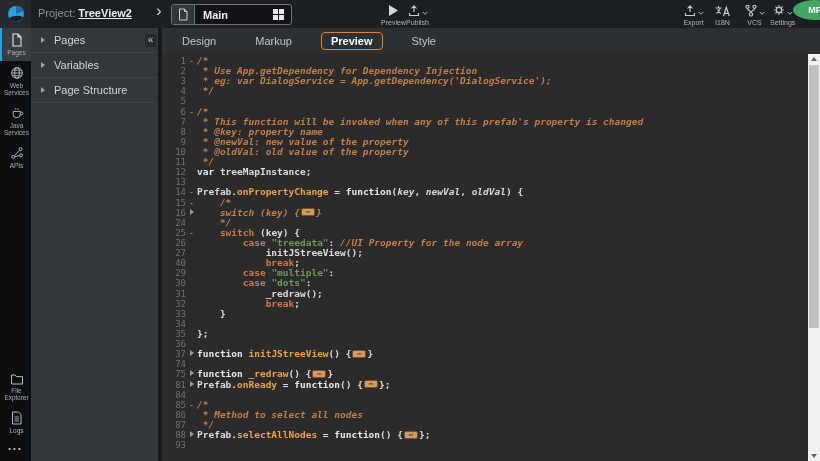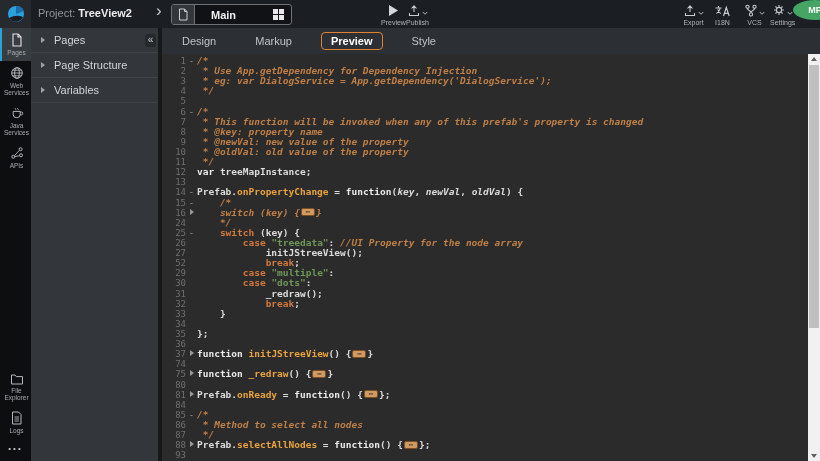--- a/index.html
+++ b/index.html
@@ -5,28 +5,28 @@
   * { margin:0; padding:0; box-sizing:border-box; }
   html,body { width:820px; height:461px; overflow:hidden; background:#2b2b2b;
               font-family:"Liberation Sans", sans-serif; }
   .app { position:relative; width:820px; height:461px; background:#2b2b2b; }
 
   
   .topbar { position:absolute; left:0; top:0; width:820px; height:28px; background:#1b1e22; z-index:5; }
   .logo-box { position:absolute; left:0; top:0; width:31px; height:28px; background:#26292d;
               display:flex; align-items:center; justify-content:center; }
   .proj { position:absolute; left:38px; top:7px; font-size:11px; color:#909498; }
-  .proj b { color:#ececec; font-weight:bold; }
+  .proj b { color:#ececec; font-weight:bold;text-decoration:underline; }
   .crumb-chev { position:absolute; left:156px; top:1px; font-size:17px; color:#c9cdd1; }
   .main-sel { position:absolute; left:171px; top:4px; width:121px; height:21px;
               border:1px solid #6e7378; border-radius:3px; display:flex; align-items:center;
               background:#101215; }
   .main-sel .pgseg { width:23px; height:100%; background:#33373b; border-right:1px solid #6e7378;
                      display:flex; align-items:center; justify-content:center; border-radius:2px 0 0 2px; }
-  .main-sel .lbl { flex:1; color:#f0f0f0; font-weight:bold; font-size:11px; padding-left:16px; }
+  .main-sel .lbl { flex:1; color:#f0f0f0; font-weight:bold; font-size:11px; padding-left:8px; }
   .main-sel .grid { margin-right:6px; display:flex; }
   .tb-btn { position:absolute; top:3px; display:flex; flex-direction:column; align-items:center; cursor:pointer; }
   .tb-btn .ic { height:14px; display:flex; align-items:flex-end; }
   .tb-btn .cap { font-size:7px; color:#b0b4b8; margin-top:2px; }
   .caret { margin-left:1px; margin-bottom:1px; }
   .avatar { position:absolute; left:793px; top:0; width:44px; height:20px; border-radius:50%;
             color:#fff; font-size:9px; font-weight:bold; display:flex; align-items:center;
             justify-content:center; cursor:pointer; }
 
   
@@ -251,25 +251,25 @@
     <div class="rail-dots">•••</div>
   </div>
 
   <div class="panel">
     <div class="panel-row">
       <span class="tri"></span>
       <span class="txt">Pages</span>
     </div>
     <div class="panel-row">
       <span class="tri"></span>
-      <span class="txt">Page Structure</span>
+      <span class="txt">Variables</span>
     </div>
     <div class="panel-row">
       <span class="tri"></span>
-      <span class="txt">Variables</span>
+      <span class="txt">Page Structure</span>
     </div>
     <div class="collapse-btn">«</div>
   </div>
   <div class="panel-divider"></div>
 
   <div class="tabbar">
     <span class="tab">Design</span>
     <span class="tab">Markup</span>
     <span class="tab active" id="script-tab" style="border-color: rgb(224, 131, 47);">Preview</span>
     <span class="tab">Style</span>
@@ -306,33 +306,32 @@
         <div class="code-row"><span class="gutter-num">11</span><span class="gutter-fold"></span><span class="code-text"><span class="tk-cm"> */</span></span></div>
         <div class="code-row"><span class="gutter-num">12</span><span class="gutter-fold"></span><span class="code-text"><span class="tk-kd">var</span><span class="tk-pl"> treeMapInstance;</span></span></div>
         <div class="code-row"><span class="gutter-num">13</span><span class="gutter-fold"></span><span class="code-text"></span></div>
         <div class="code-row"><span class="gutter-num">14</span><span class="gutter-fold">-</span><span class="code-text"><span class="tk-pl">Prefab.</span><span class="tk-fn">onPropertyChange</span><span class="tk-pl"> = </span><span class="tk-kd">function</span><span class="tk-pl">(</span><span class="tk-prm">key</span><span class="tk-pl">, </span><span class="tk-prm">newVal</span><span class="tk-pl">, </span><span class="tk-prm">oldVal</span><span class="tk-pl">) {</span></span></div>
         <div class="code-row"><span class="gutter-num">15</span><span class="gutter-fold">-</span><span class="code-text"><span class="tk-cm">    /*</span></span></div>
         <div class="code-row"><span class="gutter-num">16</span><span class="gutter-fold"><span class="ctri"></span></span><span class="code-text"><span class="tk-cm">    switch (key) {</span><span class="fold-badge">⋯</span><span class="tk-cm">}</span></span></div>
         <div class="code-row"><span class="gutter-num">24</span><span class="gutter-fold"></span><span class="code-text"><span class="tk-cm">    */</span></span></div>
         <div class="code-row"><span class="gutter-num">25</span><span class="gutter-fold">-</span><span class="code-text"><span class="tk-pl">    </span><span class="tk-kw">switch</span><span class="tk-pl"> (key) {</span></span></div>
         <div class="code-row"><span class="gutter-num">26</span><span class="gutter-fold"></span><span class="code-text"><span class="tk-pl">        </span><span class="tk-kw">case</span><span class="tk-pl"> </span><span class="tk-str">"treedata"</span><span class="tk-pl">: </span><span class="tk-cm">//UI Property for the node array</span></span></div>
         <div class="code-row"><span class="gutter-num">27</span><span class="gutter-fold"></span><span class="code-text"><span class="tk-pl">            initJStreeView();</span></span></div>
-        <div class="code-row"><span class="gutter-num">52</span><span class="gutter-fold"></span><span class="code-text"><span class="tk-pl">            </span><span class="tk-kw">break</span><span class="tk-pl">;</span></span></div>
+        <div class="code-row"><span class="gutter-num">40</span><span class="gutter-fold"></span><span class="code-text"><span class="tk-pl">            </span><span class="tk-kw">break</span><span class="tk-pl">;</span></span></div>
         <div class="code-row"><span class="gutter-num">29</span><span class="gutter-fold"></span><span class="code-text"><span class="tk-pl">        </span><span class="tk-kw">case</span><span class="tk-pl"> </span><span class="tk-str">"multiple"</span><span class="tk-pl">:</span></span></div>
         <div class="code-row"><span class="gutter-num">30</span><span class="gutter-fold"></span><span class="code-text"><span class="tk-pl">        </span><span class="tk-kw">case</span><span class="tk-pl"> </span><span class="tk-str">"dots"</span><span class="tk-pl">:</span></span></div>
         <div class="code-row"><span class="gutter-num">31</span><span class="gutter-fold"></span><span class="code-text"><span class="tk-pl">            _redraw();</span></span></div>
         <div class="code-row"><span class="gutter-num">32</span><span class="gutter-fold"></span><span class="code-text"><span class="tk-pl">            </span><span class="tk-kw">break</span><span class="tk-pl">;</span></span></div>
         <div class="code-row"><span class="gutter-num">33</span><span class="gutter-fold"></span><span class="code-text"><span class="tk-pl">    }</span></span></div>
         <div class="code-row"><span class="gutter-num">34</span><span class="gutter-fold"></span><span class="code-text"></span></div>
         <div class="code-row"><span class="gutter-num">35</span><span class="gutter-fold"></span><span class="code-text"><span class="tk-pl">};</span></span></div>
         <div class="code-row"><span class="gutter-num">36</span><span class="gutter-fold"></span><span class="code-text"></span></div>
         <div class="code-row"><span class="gutter-num">37</span><span class="gutter-fold"><span class="ctri"></span></span><span class="code-text"><span class="tk-kd">function</span><span class="tk-pl"> </span><span class="tk-fn">initJStreeView</span><span class="tk-pl">() {</span><span class="fold-badge">⋯</span><span class="tk-pl">}</span></span></div>
         <div class="code-row"><span class="gutter-num">74</span><span class="gutter-fold"></span><span class="code-text"></span></div>
         <div class="code-row"><span class="gutter-num">75</span><span class="gutter-fold"><span class="ctri"></span></span><span class="code-text"><span class="tk-kd">function</span><span class="tk-pl"> </span><span class="tk-fn">_redraw</span><span class="tk-pl">() {</span><span class="fold-badge">⋯</span><span class="tk-pl">}</span></span></div>
-        <div class="code-row"><span class="gutter-num">80</span><span class="gutter-fold"></span><span class="code-text"></span></div>
         <div class="code-row"><span class="gutter-num">81</span><span class="gutter-fold"><span class="ctri"></span></span><span class="code-text"><span class="tk-pl">Prefab.</span><span class="tk-fn">onReady</span><span class="tk-pl"> = </span><span class="tk-kd">function</span><span class="tk-pl">() {</span><span class="fold-badge">⋯</span><span class="tk-pl">};</span></span></div>
         <div class="code-row"><span class="gutter-num">84</span><span class="gutter-fold"></span><span class="code-text"></span></div>
         <div class="code-row"><span class="gutter-num">85</span><span class="gutter-fold">-</span><span class="code-text"><span class="tk-cm">/*</span></span></div>
         <div class="code-row"><span class="gutter-num">86</span><span class="gutter-fold"></span><span class="code-text"><span class="tk-cm"> * Method to select all nodes</span></span></div>
         <div class="code-row"><span class="gutter-num">87</span><span class="gutter-fold"></span><span class="code-text"><span class="tk-cm"> */</span></span></div>
         <div class="code-row"><span class="gutter-num">88</span><span class="gutter-fold"><span class="ctri"></span></span><span class="code-text"><span class="tk-pl">Prefab.</span><span class="tk-fn">selectAllNodes</span><span class="tk-pl"> = </span><span class="tk-kd">function</span><span class="tk-pl">() {</span><span class="fold-badge">⋯</span><span class="tk-pl">};</span></span></div>
         <div class="code-row"><span class="gutter-num">93</span><span class="gutter-fold"></span><span class="code-text"></span></div>
       </div>
   </div>
 

